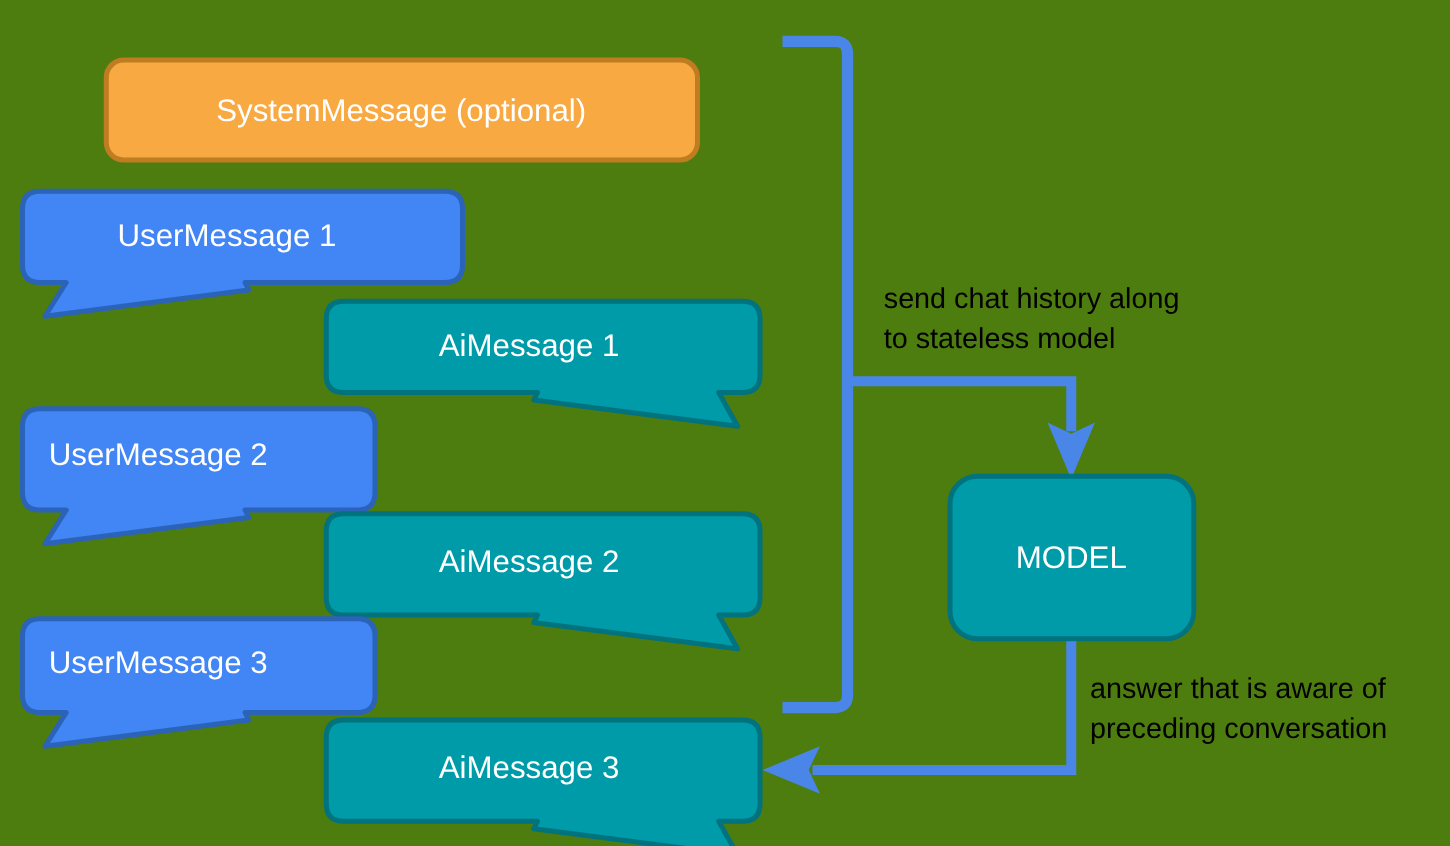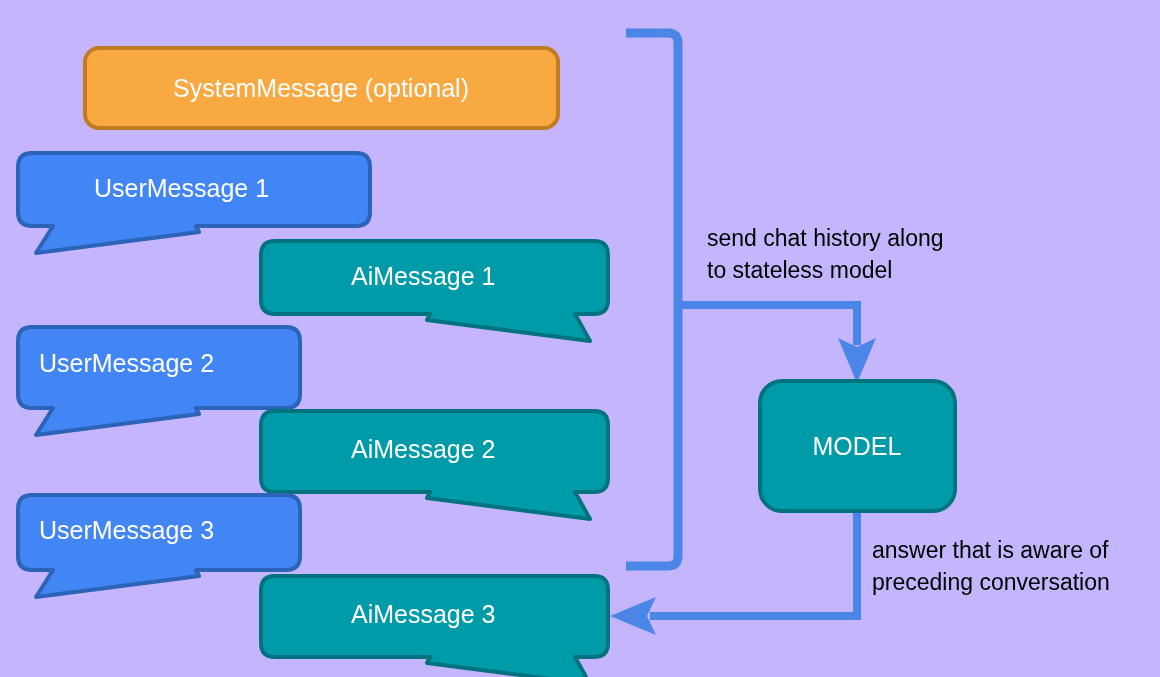--- a/index.html
+++ b/index.html
@@ -8,21 +8,21 @@
     padding: 0;
     background: #ffffff;
   }
   body {
     font-family: "Liberation Sans", sans-serif;
   }
   #canvas {
     position: relative;
     width: 1160px;
     height: 677px;
-    background: #c4b5fd;
+    background: #4d7c0f;
     overflow: hidden;
   }
   #diagram-svg {
     position: absolute;
     left: 0;
     top: 0;
     width: 1160px;
     height: 677px;
   }
   .bubble-label {

